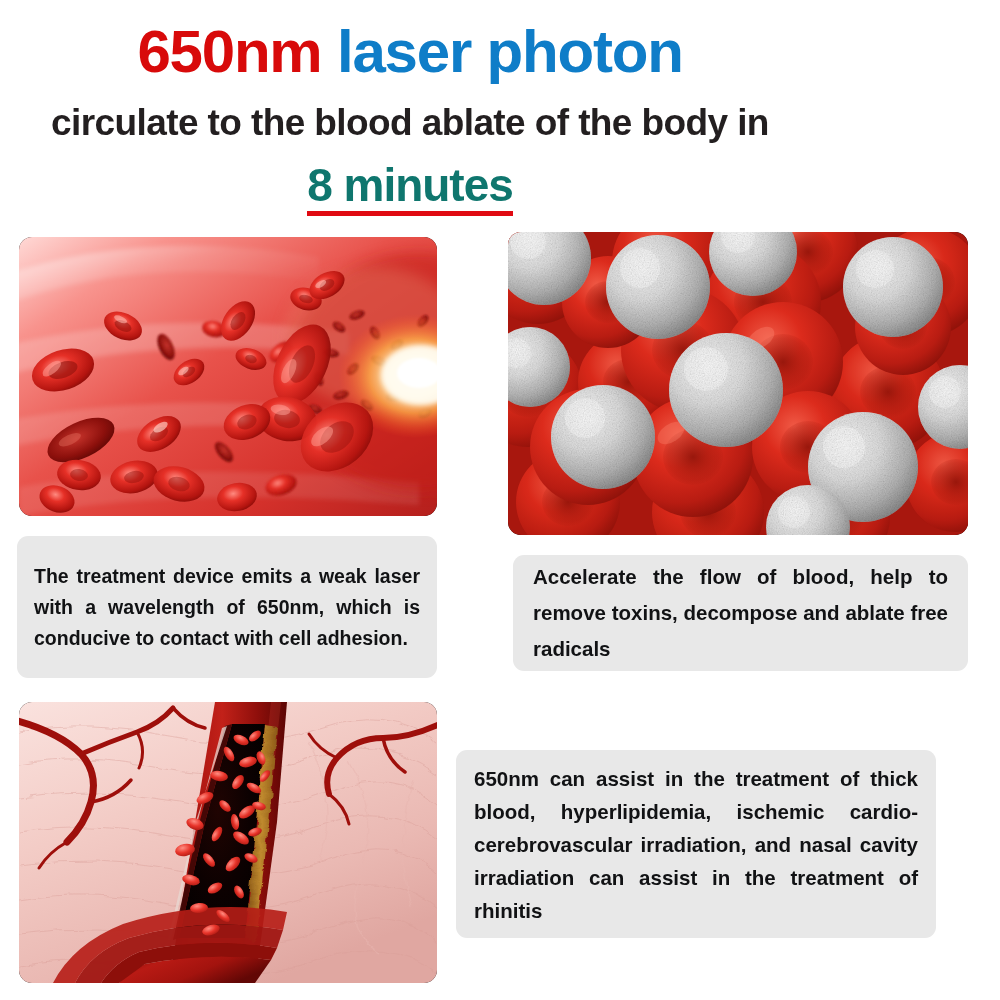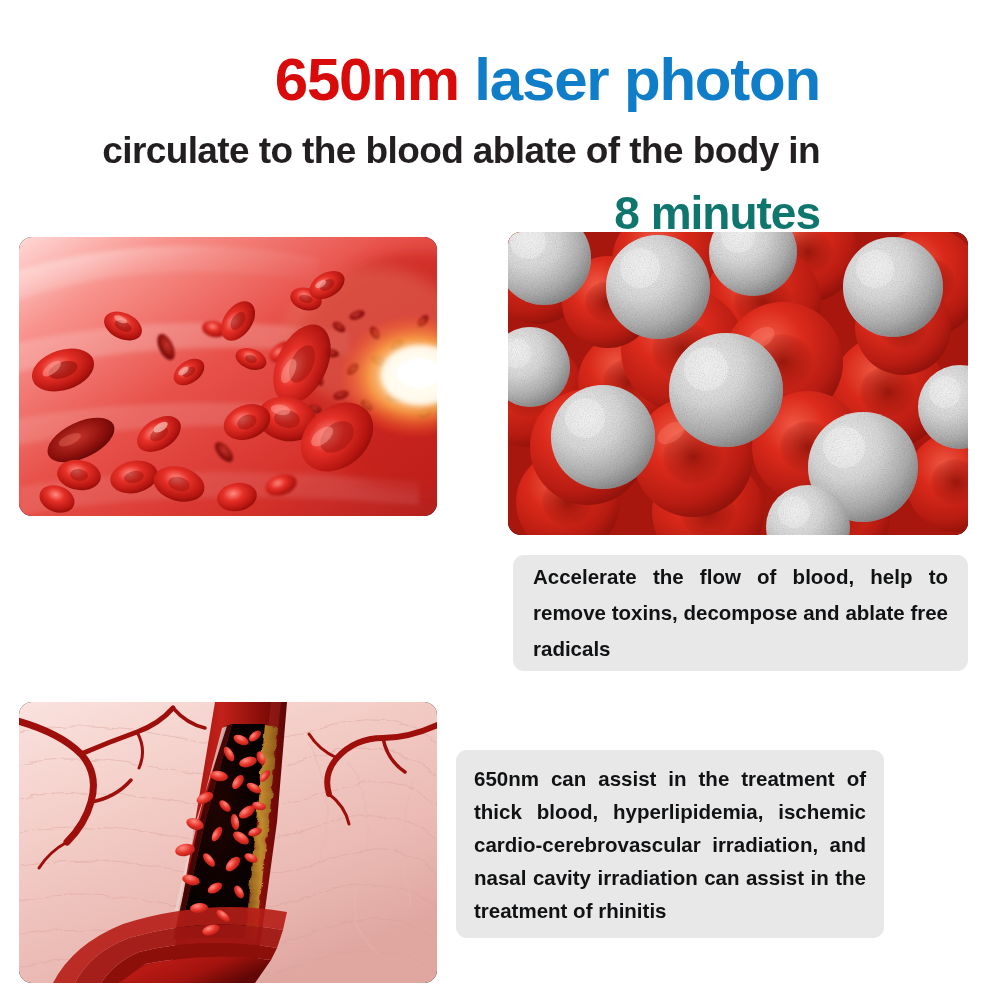--- a/index.html
+++ b/index.html
@@ -5,21 +5,21 @@
   * { margin:0; padding:0; box-sizing:border-box; }
   html, body {
     width:1000px; height:1000px;
     background:#ffffff;
     font-family:"Liberation Sans", sans-serif;
     overflow:hidden;
   }
   .page { position:relative; width:1000px; height:1000px; background:#fff; }
 
   
-  .headline { position:absolute; left:0; top:0; width:820px; text-align:right;margin-top:28px; }
+  .headline { position:absolute; left:0; top:0; width:820px; text-align:center; }
   .h-line1 {
     font-size:60px; font-weight:bold; line-height:1.0;
     letter-spacing:-1.2px; padding-top:22px;
     font-family:"Liberation Sans", sans-serif;
   }
   .h-red  { color:#D80A0A; }
   .h-blue { color:#0F7DC8; }
   .h-line2 {
     font-size:37px; font-weight:bold; color:#231F20;
     letter-spacing:-0.6px; line-height:1.0; padding-top:22px;
@@ -43,21 +43,21 @@
   }
   .textbox p {
     color:#111214; font-weight:bold;
     font-family:"Liberation Sans", sans-serif;
     text-align:justify; text-justify:inter-word;
   }
   .tb1 { left:17px;  top:536px; width:420px; height:142px; padding:14px 17px; }
   .tb1 p { font-size:19.5px; line-height:31px; }
   .tb2 { left:513px; top:555px; width:455px; height:116px; padding:14px 20px; }
   .tb2 p { font-size:20.5px; line-height:36px; }
-  .tb3 { left:456px; top:750px; width:428px; height:188px; padding:16px 18px; }
+  .tb3 { left:456px; top:750px; width:480px; height:188px; padding:16px 18px; }
   .tb3 p { font-size:20.5px; line-height:33px; }
 
   .p1 { left:19px;  top:237px; width:418px; height:279px; }
   .p2 { left:508px; top:232px; width:460px; height:303px; }
   .p3 { left:19px;  top:702px; width:418px; height:281px; }
 </style>
 </head>
 <body>
 
 <div class="page">
@@ -242,20 +242,23 @@
         </g>
         <g transform="translate(262,248) rotate(-18)" filter="url(#blur1)">
           <ellipse rx="16" ry="10" fill="url(#rbc1)"></ellipse>
         </g>
       </g>
 
       <rect width="418" height="279" fill="none"></rect>
     </svg>
   </div>
 
+  <div class="textbox tb1">
+    <p>The treatment device emits a weak laser with a wavelength of 650nm, which is conducive to contact with cell adhesion.</p>
+  </div>
 
   <div class="photo p2">
     <svg viewBox="0 0 460 303" preserveAspectRatio="none">
       <defs>
         <radialGradient id="rbc2" cx="0.38" cy="0.32" r="0.78">
           <stop offset="0" stop-color="#f05a46"></stop>
           <stop offset="0.35" stop-color="#dc2b1c"></stop>
           <stop offset="0.72" stop-color="#b81c12"></stop>
           <stop offset="1" stop-color="#7e0e07"></stop>
         </radialGradient>

